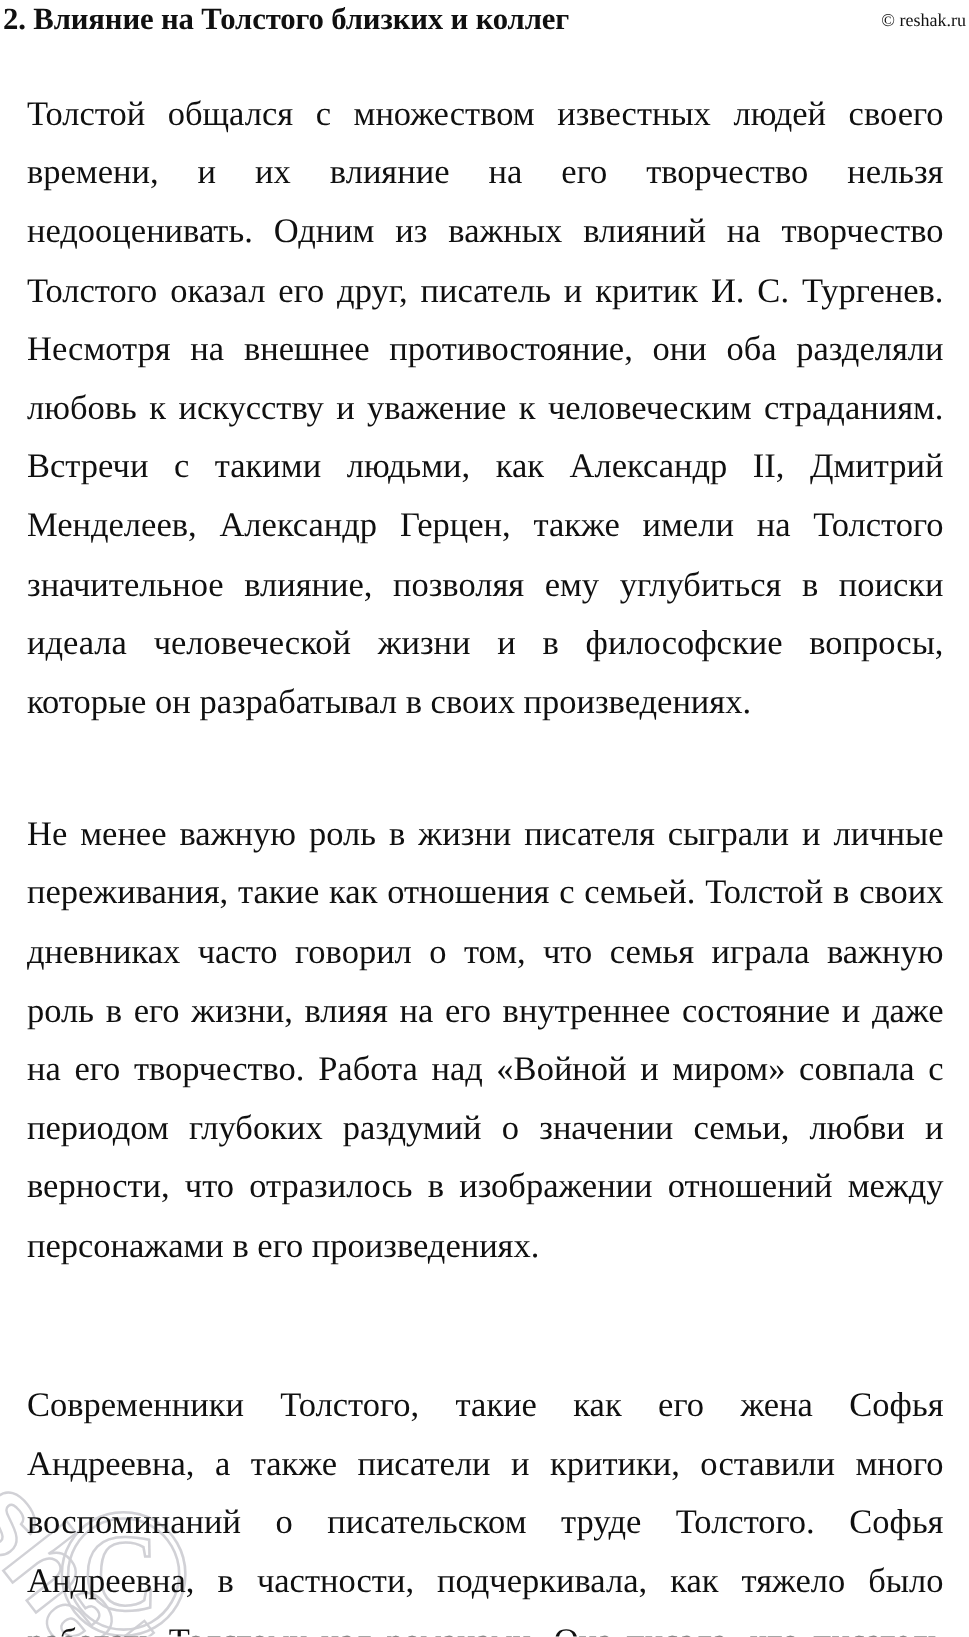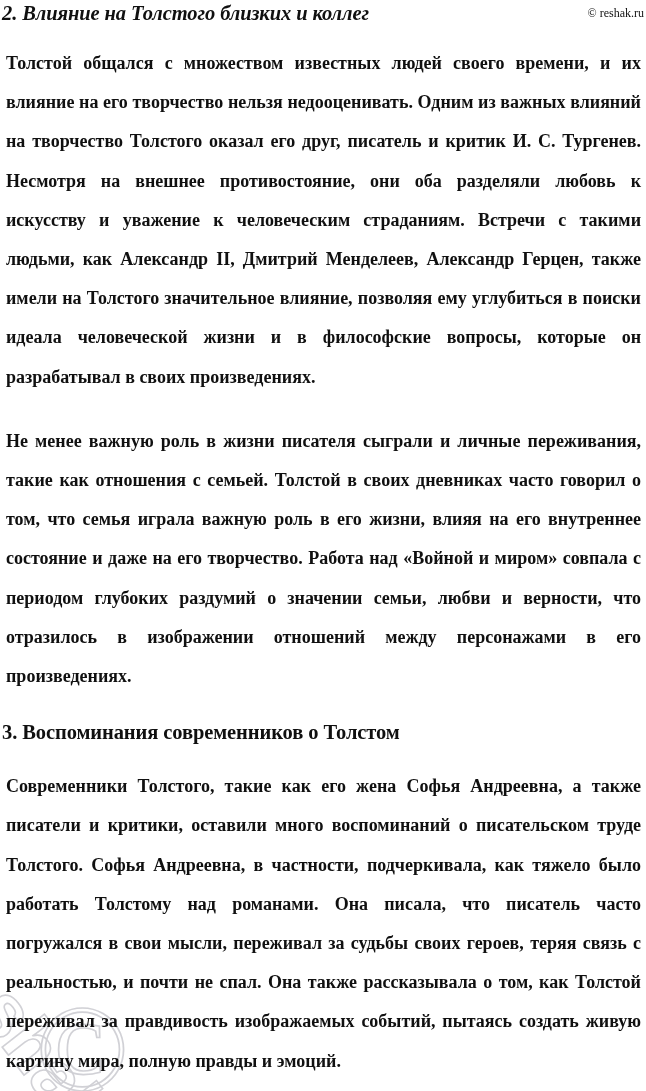--- a/index.html
+++ b/index.html
@@ -80,49 +80,47 @@
     font-size: 20.5px;
     font-weight: 700;
     line-height: 26px;
     letter-spacing: -0.1px;
     white-space: nowrap;
   }
   .head-row h2.section-heading {
     position: absolute;
     left: 0;
     top: 0;
-    font-style: italic;
   }
   .copyright {
     position: absolute;
     right: 1px;
     top: 0;
     font-size: 12px;
     line-height: 26px;
     white-space: nowrap;
   }
 
   h2.standalone-heading {
     margin: 0;
     font-size: 20.5px;
     font-weight: 700;
     line-height: 28px;
     letter-spacing: -0.1px;
   }
 
   p.para {
-    margin: 4px;
-    font-size: 18px;
+    margin: 16px;
+    font-size: 23px;
     line-height: 39.2px;
     text-align: justify;
     text-justify: inter-word;
     text-indent: 0;
     word-spacing: 0;
     hyphens: none;
-    font-weight: bold;
   }
   p.para.last-of-block {
     text-align-last: left;
   }
 
   
   .gap-after-heading { height: 14px; }
   .gap-between-paras { height: 17px; }
   .gap-before-heading { height: 18px; }
   .gap-after-heading-2 { height: 17px; }
@@ -151,21 +149,20 @@
     <div class="gap-after-heading"></div>
 
     <p class="para last-of-block">Толстой общался с множеством известных людей своего времени, и их влияние на его творчество нельзя недооценивать. Одним из важных влияний на творчество Толстого оказал его друг, писатель и критик И. С. Тургенев. Несмотря на внешнее противостояние, они оба разделяли любовь к искусству и уважение к человеческим страданиям. Встречи с такими людьми, как Александр II, Дмитрий Менделеев, Александр Герцен, также имели на Толстого значительное влияние, позволяя ему углубиться в поиски идеала человеческой жизни и в философские вопросы, которые он разрабатывал в своих произведениях.</p>
 
     <div class="gap-between-paras"></div>
 
     <p class="para last-of-block">Не менее важную роль в жизни писателя сыграли и личные переживания, такие как отношения с семьей. Толстой в своих дневниках часто говорил о том, что семья играла важную роль в его жизни, влияя на его внутреннее состояние и даже на его творчество. Работа над «Войной и миром» совпала с периодом глубоких раздумий о значении семьи, любви и верности, что отразилось в изображении отношений между персонажами в его произведениях.</p>
 
     <div class="gap-before-heading"></div>
 
-    <h2 class="standalone-heading">3. Воспоминания современников о Толстом</h2>
 
     <div class="gap-after-heading-2"></div>
 
     <p class="para last-of-block">Современники Толстого, такие как его жена Софья Андреевна, а также писатели и критики, оставили много воспоминаний о писательском труде Толстого. Софья Андреевна, в частности, подчеркивала, как тяжело было работать Толстому над романами. Она писала, что писатель часто погружался в свои мысли, переживал за судьбы своих героев, теряя связь с реальностью, и почти не спал. Она также рассказывала о том, как Толстой переживал за правдивость изображаемых событий, пытаясь создать живую картину мира, полную правды и эмоций.</p>
 
     <div class="gap-between-paras"></div>
 
     <p class="para force-justify-all">Одним из наиболее интересных воспоминаний является рассказ Николая Некрасова, который посетил Толстого в Ясной Поляне.</p>
 
   </div>

